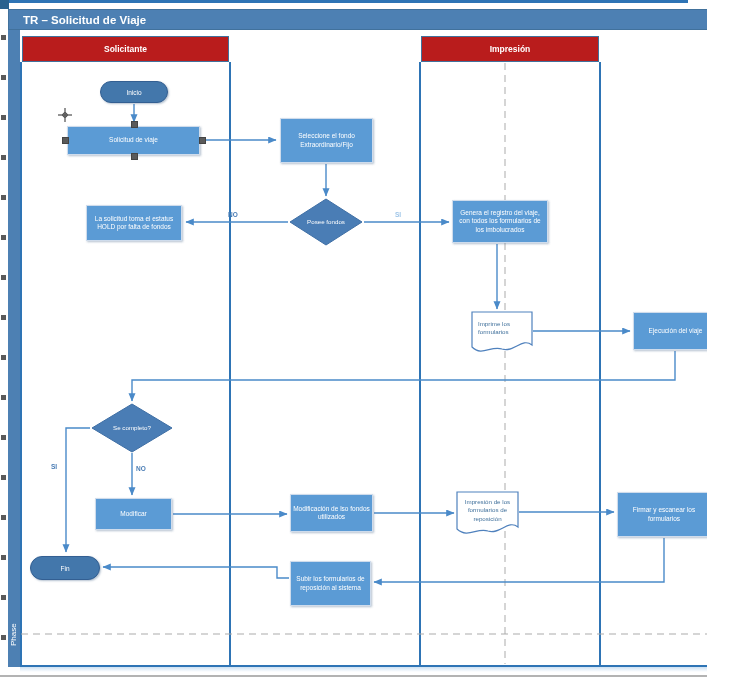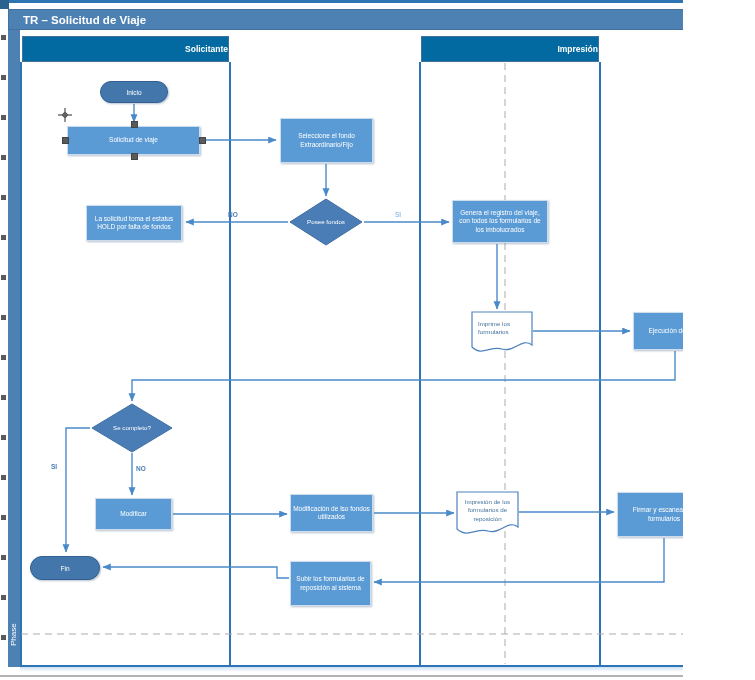--- a/index.html
+++ b/index.html
@@ -1,29 +1,29 @@
 <!DOCTYPE html>
 <html><head>
 <meta charset="utf-8">
 <style>
   html,body{margin:0;padding:0;background:#ffffff;}
   #canvas{position:relative;width:683px;height:680px;background:#ffffff;overflow:hidden;
-          font-family:"Liberation Sans",sans-serif;}
+          font-family:"Liberation Sans",sans-serif;padding-left:24px;}
   
   .topstrip{position:absolute;left:0;top:0;width:688px;height:3px;background:#2e74b5;}
   .corner{position:absolute;left:0;top:0;width:9px;height:9px;background:#2a628f;}
   .titlebar{position:absolute;left:8px;top:9px;width:728px;height:21px;background:#4d80b3;
             color:#fff;font-size:11.5px;font-weight:bold;line-height:21px;padding-left:14px;
             box-sizing:border-box;border:1px solid #41719c;}
   .phasebar{position:absolute;left:8px;top:30px;width:12px;height:637px;background:#4d80b3;}
   .phasetext{position:absolute;left:0;bottom:4px;width:12px;height:56px;color:#fff;font-size:8px;
              writing-mode:vertical-rl;transform:rotate(180deg);text-align:center;line-height:12px;}
-  .hcell{position:absolute;top:36px;height:26px;background:#0369a1;border:1px solid #41719c;
+  .hcell{position:absolute;top:36px;height:26px;background:#b91c1c;border:1px solid #41719c;
          box-sizing:border-box;color:#fff;font-size:8.5px;font-weight:bold;
-         display:flex;align-items:center;justify-content:flex-end;}
+         display:flex;align-items:center;justify-content:center;}
   .vline{position:absolute;top:62px;width:2px;height:604px;background:#2e74b5;}
   .bborder{position:absolute;left:20px;top:665px;width:716px;height:2px;background:#2e74b5;}
   .bglow{position:absolute;left:20px;top:667px;width:716px;height:5px;
          background:linear-gradient(rgba(91,155,213,.3),rgba(91,155,213,0));}
   .grayline{position:absolute;left:0;top:675px;width:755px;height:2px;background:#b3b3b3;}
   
   .proc{position:absolute;background:#5b9bd5;border:1px solid #cfdcec;box-sizing:border-box;
         box-shadow:1px 1px 2px rgba(90,120,150,.45);color:#fff;font-size:6.5px;line-height:1.3;
         display:flex;align-items:center;justify-content:center;text-align:center;padding:2px;}
   .oval{position:absolute;background:#4377ab;border:1px solid #335f92;border-radius:12px;

